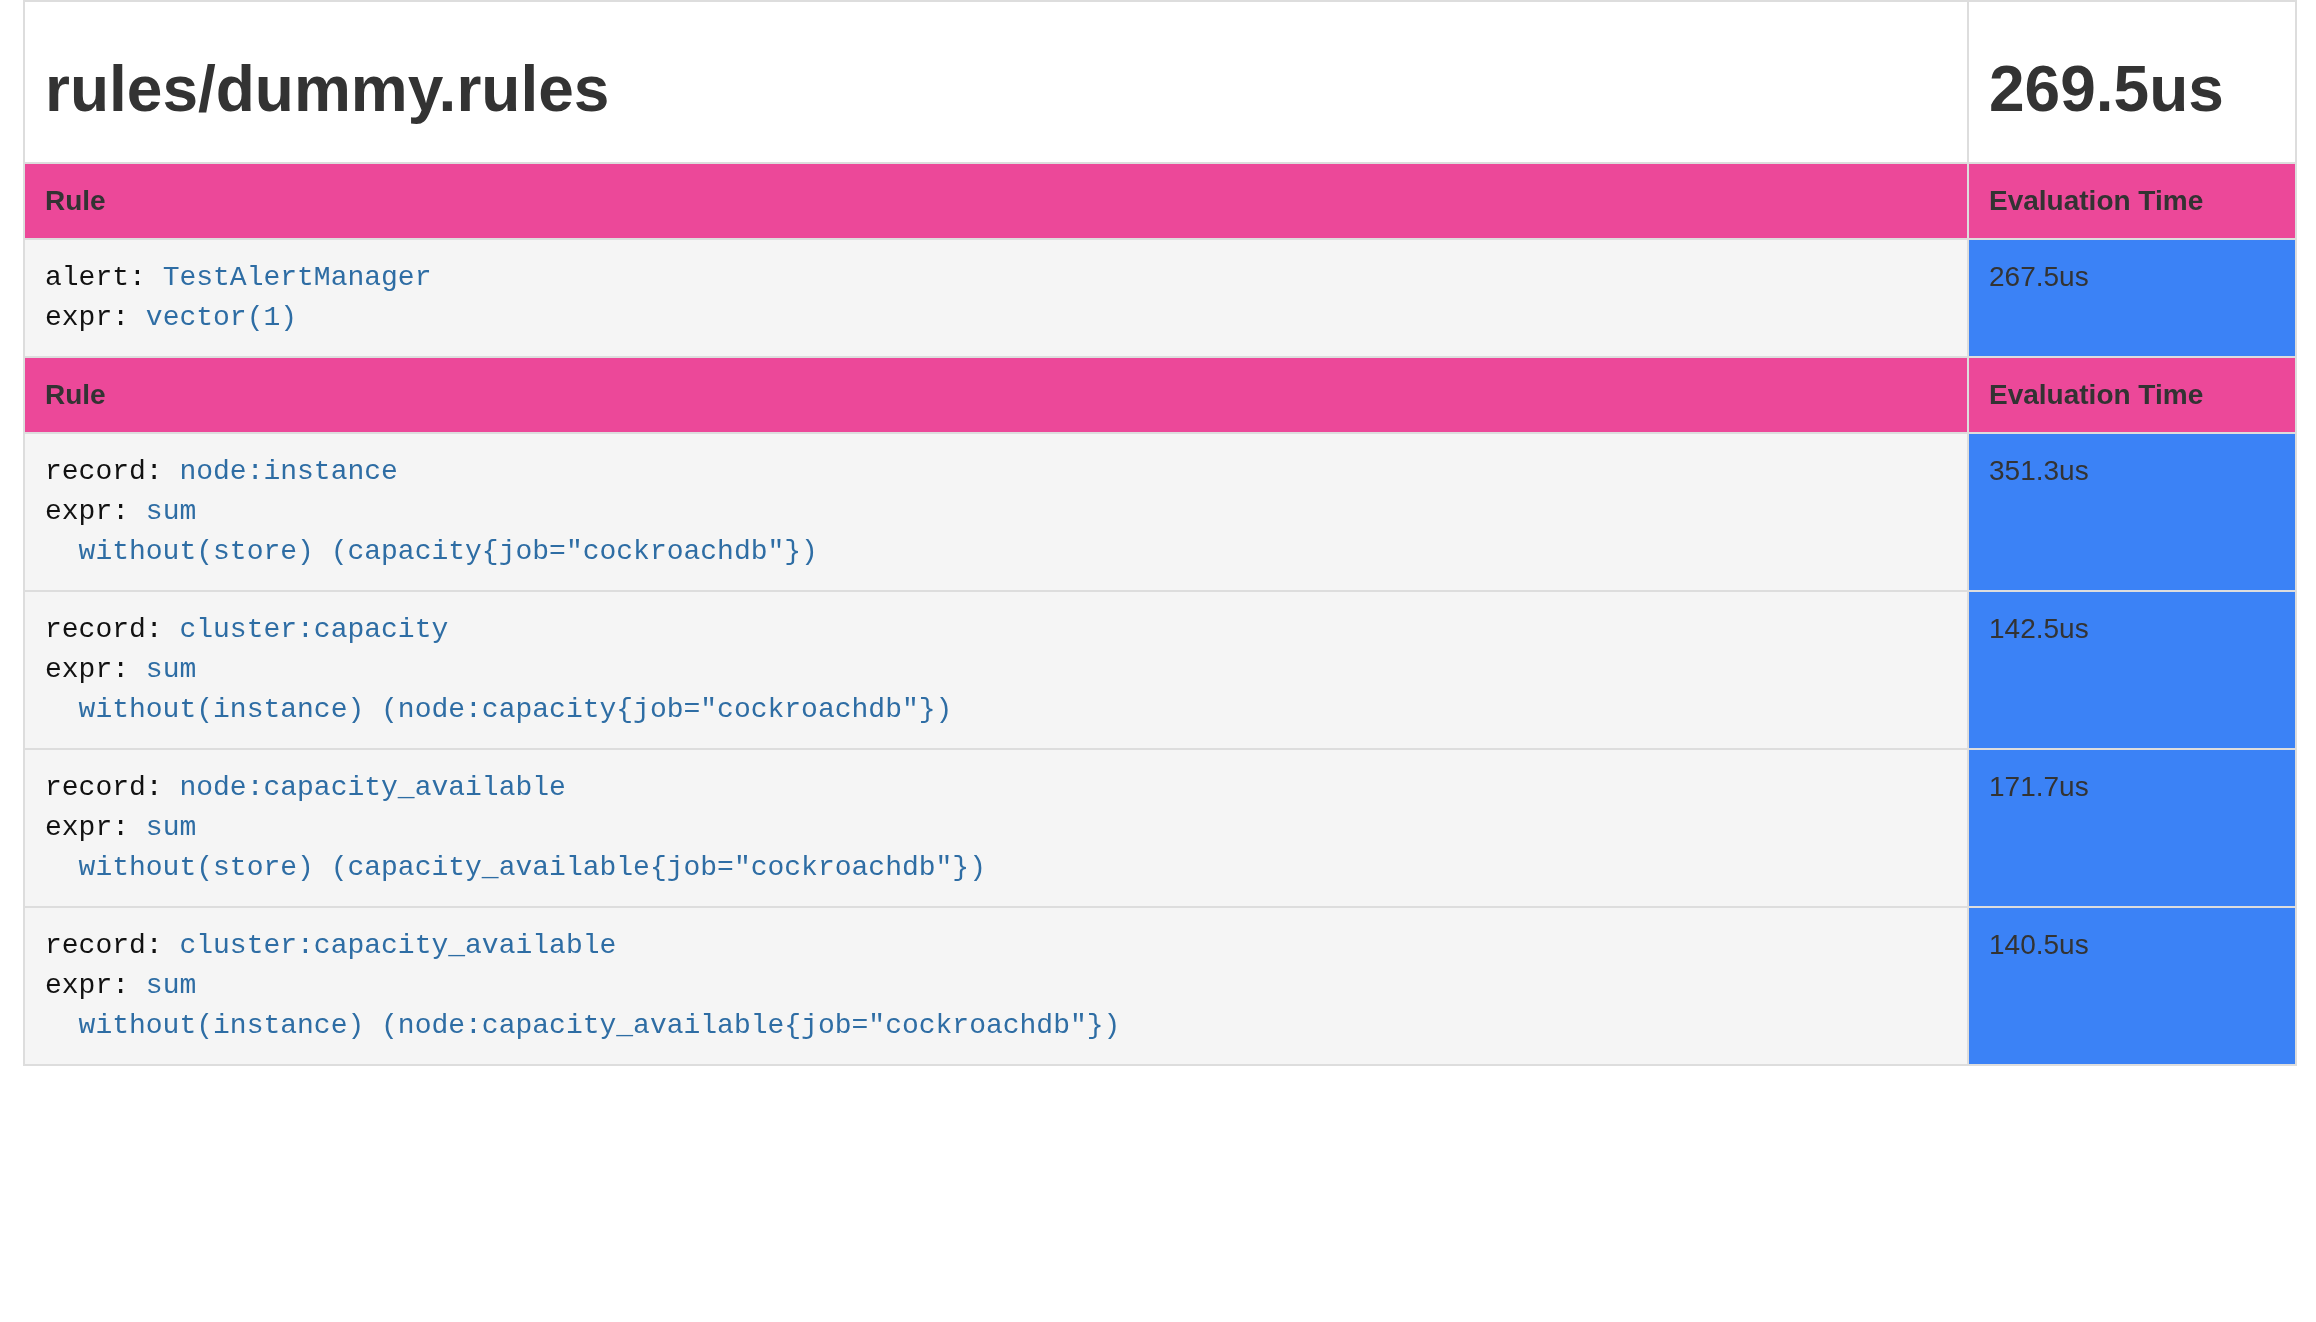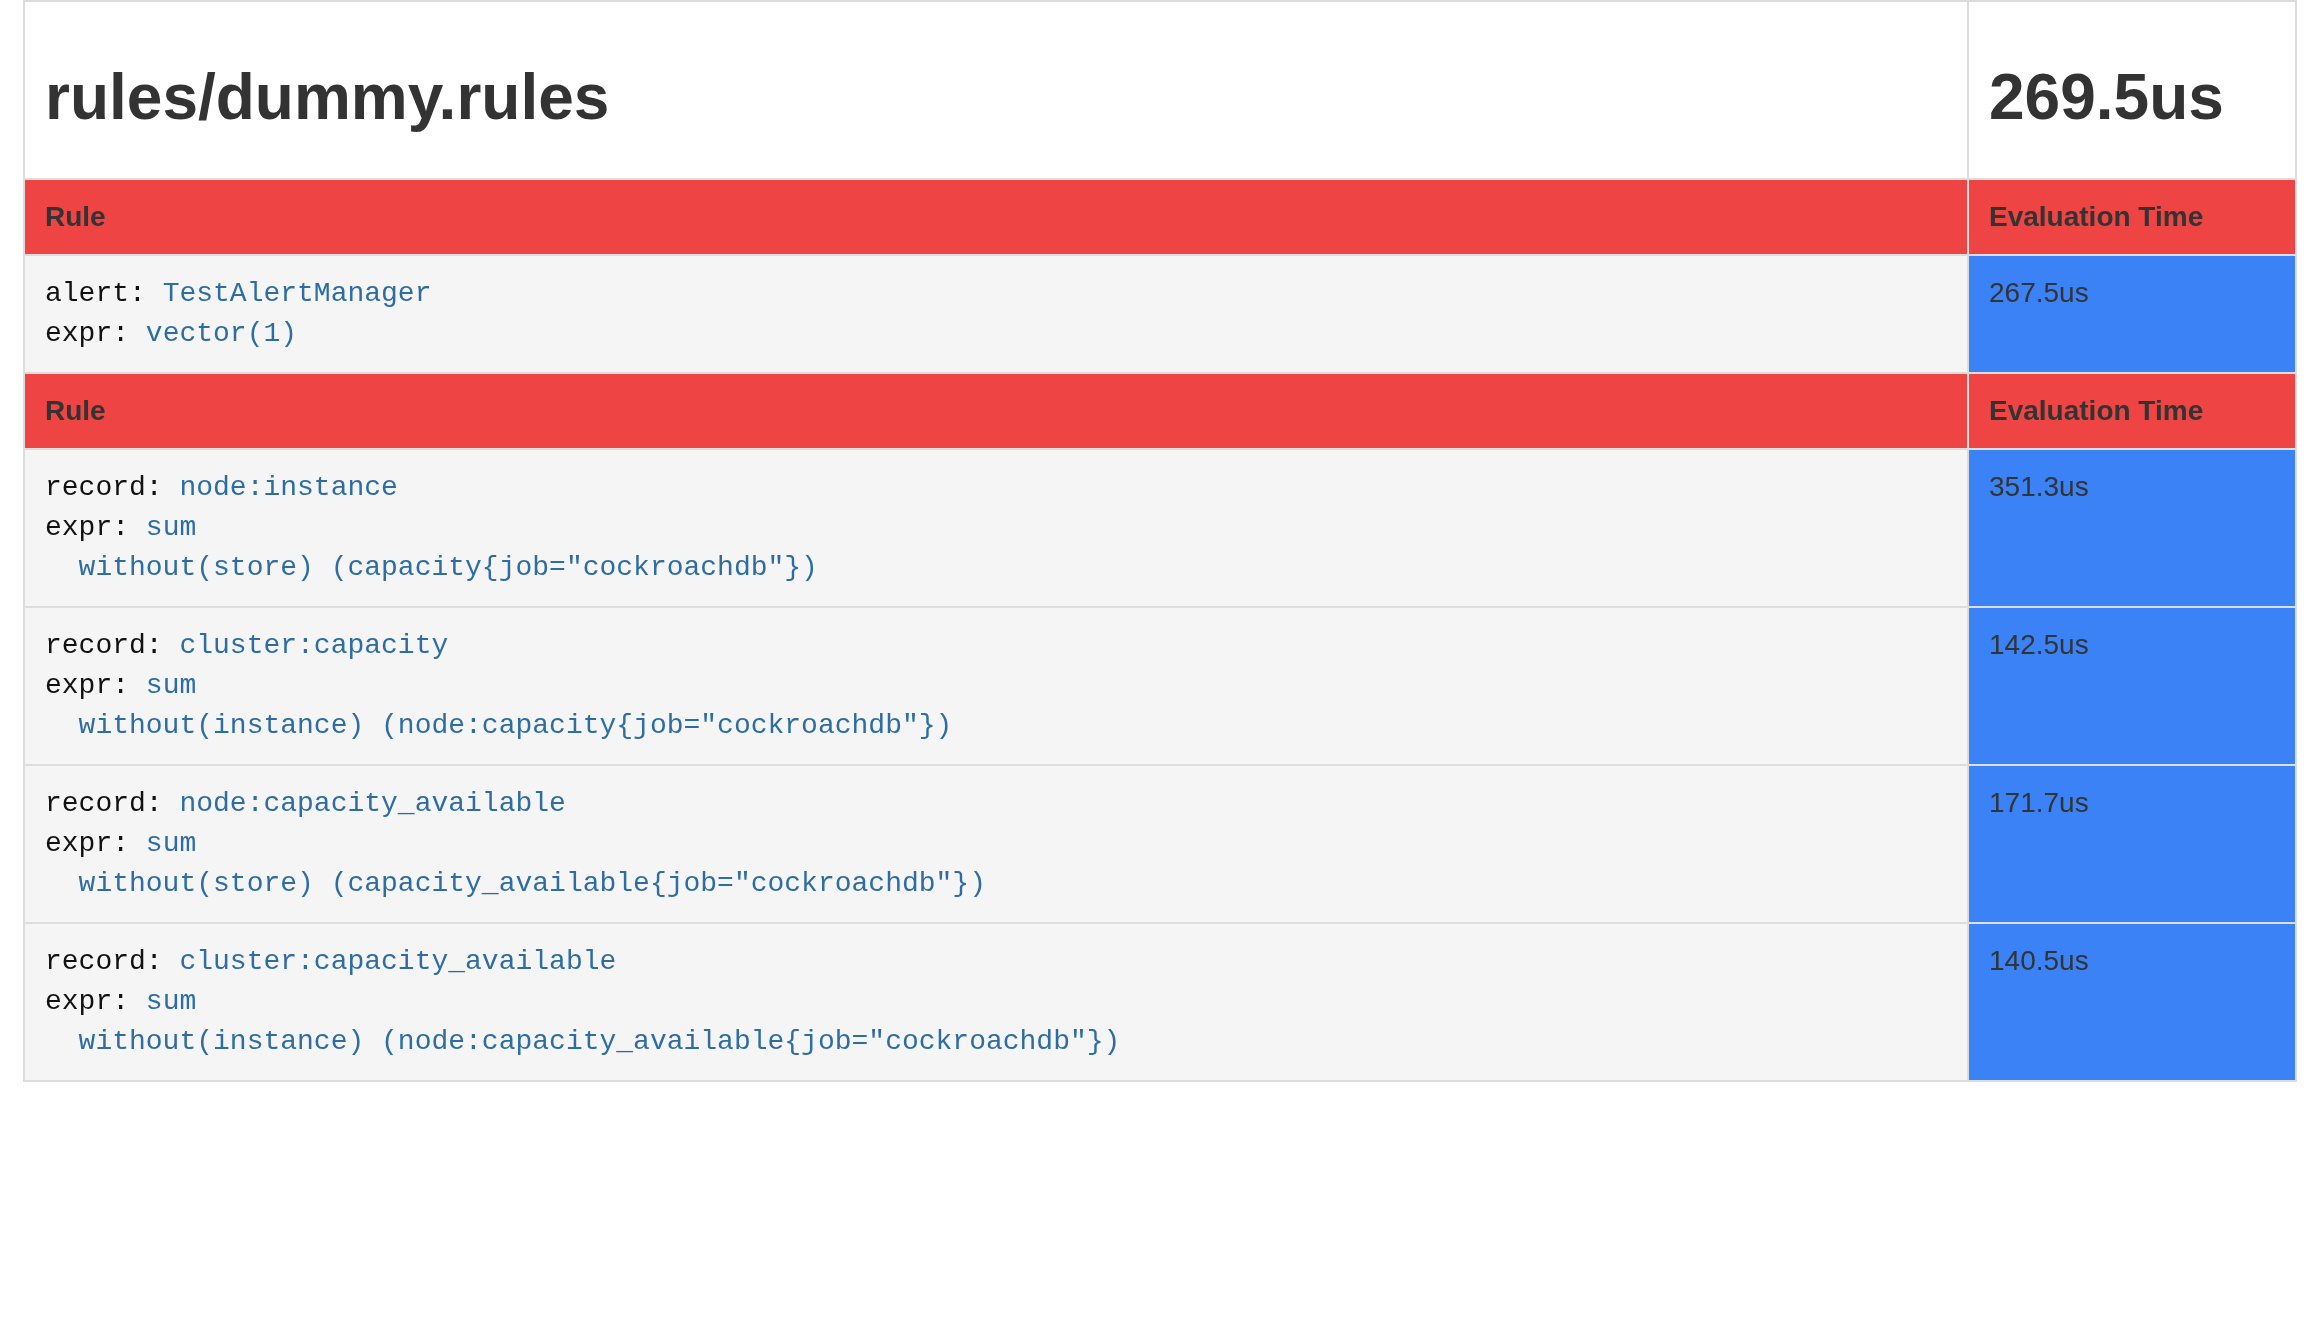--- a/index.html
+++ b/index.html
@@ -28,37 +28,37 @@
     border-collapse: collapse;
     table-layout: fixed;
     width: 2272px;
   }
   .rules-table td, .rules-table th {
     border: 2px solid #dddddd;
     vertical-align: top;
     text-align: left;
   }
   td.group-name-cell, td.group-eval-cell {
-    padding: 24px 20px;
+    padding: 16px 20px;
     background: #ffffff;
   }
   h2.group-heading {
     font-size: 64px;
     line-height: 1.12;
     font-weight: 700;
     color: #333333;
     margin: 36px 0 20px 0;
   }
   th.col-header {
     font-size: 28px;
     line-height: 38px;
     font-weight: 700;
     color: #333333;
     padding: 18px 20px;
-    background: #ef4444;
+    background: #ec4899;
   }
   td.rule-cell {
     background: #f5f5f5;
     padding: 18px 20px;
   }
   pre.rule-code {
     margin: 0;
     font-family: "Liberation Mono", monospace;
     font-size: 28px;
     line-height: 40px;

